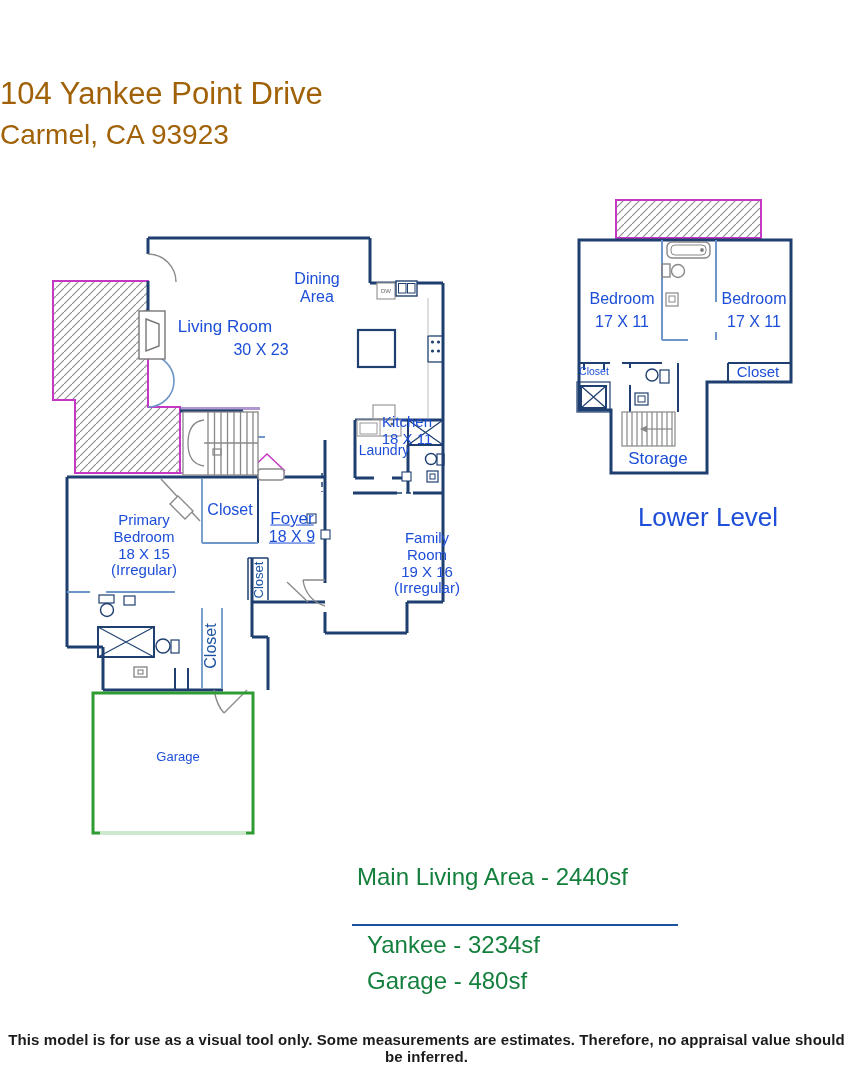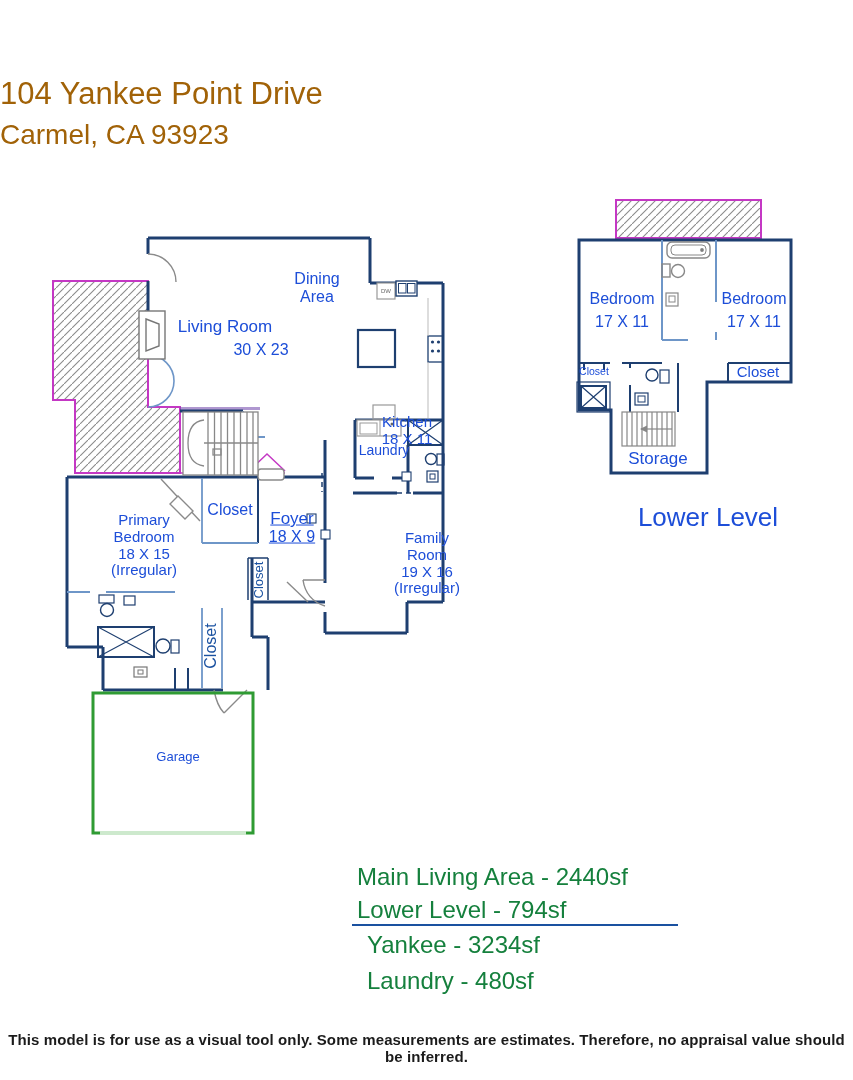--- a/index.html
+++ b/index.html
@@ -227,19 +227,18 @@
   <div class="lbl" style="left:754px;top:310px;font-size:16px;line-height:1.45;">
     <div>Bedroom</div>
     <div>17 X 11</div>
   </div>
   <div class="lbl" style="left:594px;top:372px;font-size:10.5px;">Closet</div>
   <div class="lbl" style="left:758px;top:372px;font-size:15px;">Closet</div>
   <div class="lbl" style="left:658px;top:459px;font-size:17px;">Storage</div>
   <div class="lbl" style="left:708px;top:518px;font-size:26px;">Lower Level</div>
 
   <div class="sum" style="left:357px;top:863px;">Main Living Area - 2440sf</div>
-  <div class="sum" style="left:357px;top:896px;">Lower Level - 794sf</div>
   <div id="sum-rule"></div>
   <div class="sum" style="left:367px;top:931px;">Yankee - 3234sf</div>
-  <div class="sum" style="left:367px;top:967px;">Laundry - 480sf</div>
+  <div class="sum" style="left:367px;top:967px;">Garage - 480sf</div>
 
   <div id="footer">This model is for use as a visual tool only. Some measurements are estimates. Therefore, no appraisal value should be inferred.</div>
 </div>
 
 </body></html>

